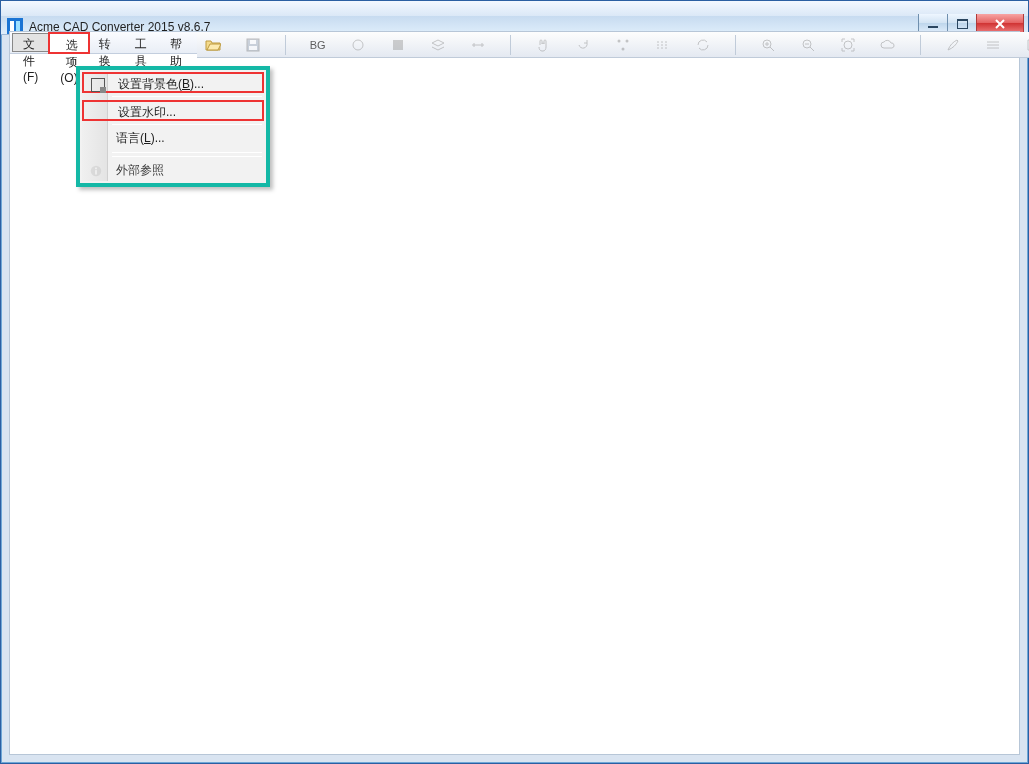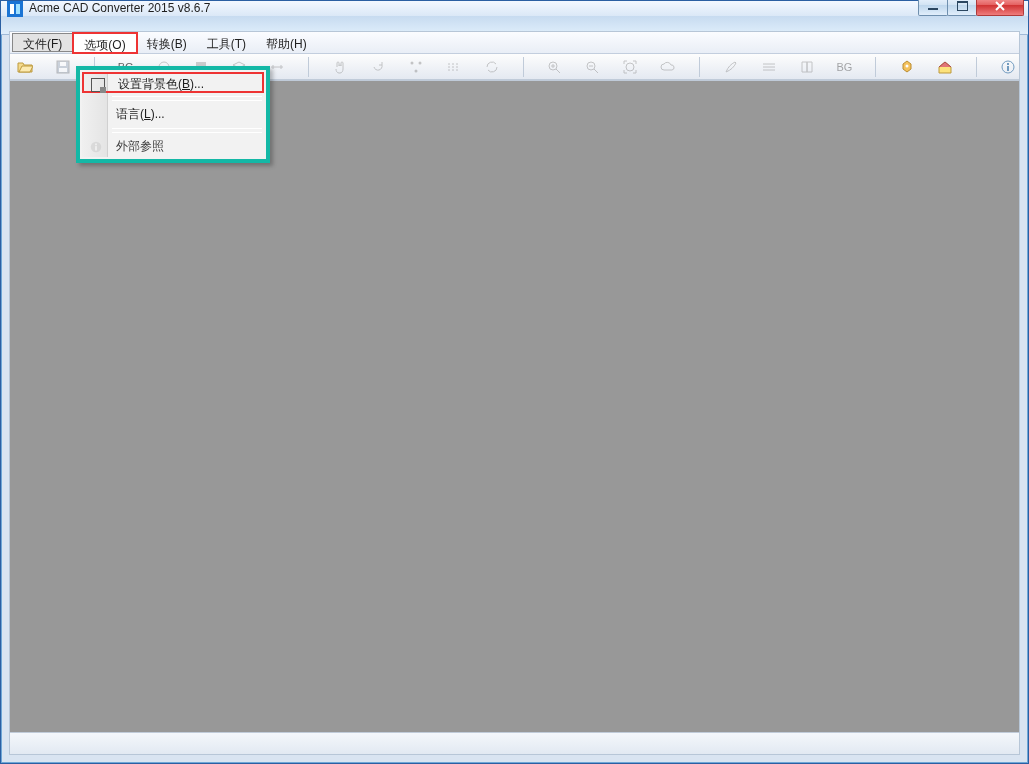--- a/index.html
+++ b/index.html
@@ -12,21 +12,21 @@
   }
   .window {
     position: absolute; left: 0; top: 0; width: 1029px; height: 764px;
     background: #d9e4f1;
     border: 1px solid #2b5fa2;
     box-shadow: inset 0 0 0 1px #6fa7d6;
   }
   .titlebar {
     height: 34px;
     background: linear-gradient(to bottom, #f3f8ff 0%, #dbe8f7 45%, #c7dbf0 46%, #dfeefb 100%);
-    display: flex; align-items: flex-start;
+    display: flex; align-items: flex-end;
     border-bottom: 1px solid #9fb9d7;
     padding-left: 6px;
   }
   .app-icon {
     width: 16px; height: 16px; margin-right: 6px;
     background: #1a74d4; display:inline-block;
     position: relative;
   }
   .app-icon:after {
     content:""; position:absolute; left:3px; top:3px; width:4px; height:10px; background:#fff;
@@ -55,21 +55,21 @@
     width: 48px;
     background: linear-gradient(to bottom,#f7a4a4,#e46060 48%,#d03434 49%,#ef7c7c);
     border-color:#af3a3a;
   }
   .win-btn.close svg { width:12px; height:12px; }
 
   .inner {
     position:absolute; left:8px; right:8px; top:30px; bottom:8px;
     background:#fff;
     border:1px solid #b7c6d7;
-    display:flex; flex-direction:column;
+    display:flex; flex-direction:row;
   }
 
   .menubar {
     height: 22px;
     background: linear-gradient(to bottom,#fbfcff,#e9eef6);
     border-bottom:1px solid #c3cede;
     display:flex; align-items:stretch;
     padding-left:2px;
   }
   .menu-item {
@@ -350,20 +350,23 @@
 
     <div class="dm-row highlight-red-row">
       <span class="dm-icon">
         <span class="bg-square-outer"></span>
       </span>
       <span><span>设置背景色(<span class="u">B</span>)...</span></span>
     </div>
 
     <div class="dm-sep"></div>
 
+    <div class="dm-row highlight-red-row">
+      <span>设置水印...</span>
+    </div>
     <div class="dm-sep"></div>
 
     <div class="dm-row">
       <span><span>语言(<span class="u">L</span>)...</span></span>
     </div>
     <div class="dm-sep"></div>
 
     <div class="dm-sep"></div>
 
     <div class="dm-row disabled">

